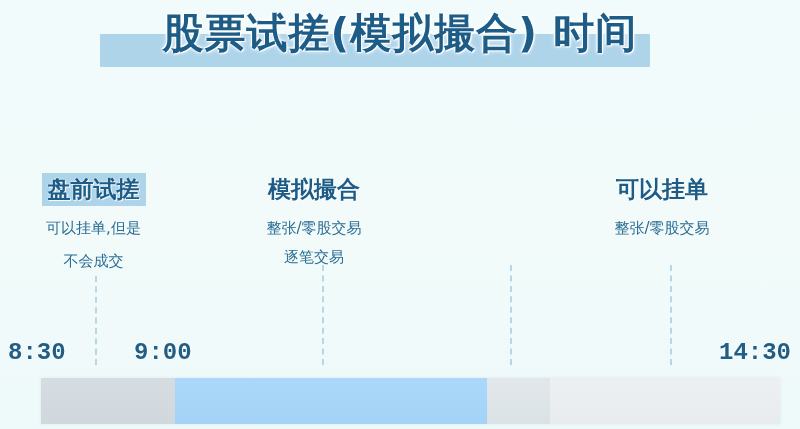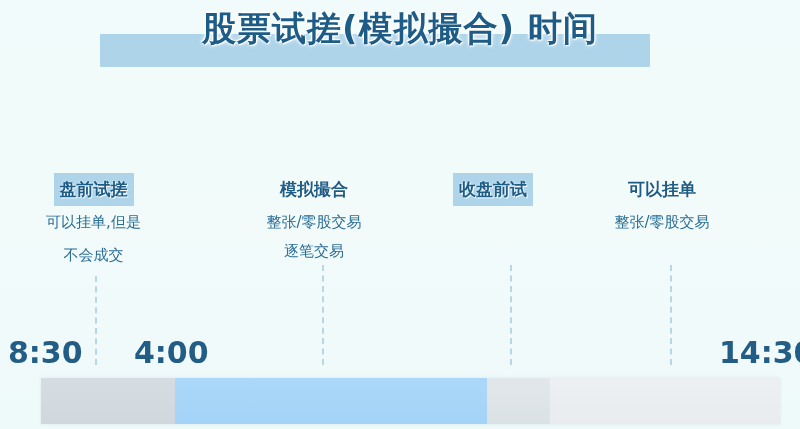--- a/index.html
+++ b/index.html
@@ -39,80 +39,81 @@
     height: 33px;
     background: #aed4ea;
     border-radius: 1px;
   }
   .title-text {
     position: absolute;
     left: 0;
     top: 6px;
     width: 800px;
     text-align: center;
-    font-size: 34px;
+    font-size: 41px;
     font-weight: bold;
     letter-spacing: 1px;
     color: #1d5c86;
     text-shadow: 0 0 3px #ffffff, 0 0 5px #ffffff, 1px 1px 0 #ffffff, -1px -1px 0 #ffffff;
     white-space: nowrap;
   }
 
   
   .phase {
     position: absolute;
     text-align: center;
   }
   .phase-head {
     position: relative;
     display: inline-block;
-    font-size: 17px;
+    font-size: 23px;
     font-weight: bold;
     line-height: 31px;
     color: #1d5c86;
     white-space: nowrap;
     padding: 1px 6px;
   }
   .phase-head.hl {
     background: #aed4ea;
   }
   .phase-head .txt {
     position: relative;
     text-shadow: 0 0 2px #ffffff, 1px 1px 0 rgba(255,255,255,0.85);
   }
   .phase-sub {
     font-size: 15px;
     line-height: 21px;
     font-weight: normal;
     color: #2a6d95;
-    margin-top: 6px;
+    margin-top: 12px;
     white-space: nowrap;
   }
 
   #phase-pre      { left: 16px;  top: 173px; width: 155px; }
   #phase-normal   { left: 214px; top: 173px; width: 200px; }
   #phase-close    { left: 422px; top: 173px; width: 142px; }
   #phase-after    { left: 562px; top: 173px; width: 200px; }
 
   
   .divider {
     position: absolute;
     width: 0;
     border-left: 2px dashed #b9d6e4;
   }
 
   
   .tick {
     position: absolute;
-    font-size: 30px;
+    font-size: 24px;
     font-weight: bold;
     color: #225d85;
     line-height: 38px;
     white-space: nowrap;
     text-shadow: 0 0 2px #ffffff;
+    font-family: Liberation Mono, monospace;
   }
 
   
   #timeline {
     position: absolute;
     left: 41px;
     top: 378px;
     width: 739px;
     height: 46px;
     display: flex;
@@ -141,39 +142,36 @@
 
   <div class="phase" id="phase-normal">
     <div class="phase-head">
       <span class="txt">模拟撮合</span>
     </div>
     <div class="phase-sub">整张/零股交易</div>
     <div class="phase-sub" style="margin-top:8px">逐笔交易</div>
   </div>
 
   <div class="phase" id="phase-close">
-    <div class="phase-head hl">
-      <span class="txt">收盘前试</span>
-    </div>
   </div>
 
   <div class="phase" id="phase-after">
     <div class="phase-head">
       <span class="txt">可以挂单</span>
     </div>
     <div class="phase-sub">整张/零股交易</div>
   </div>
 
   <div class="divider" style="left:95px;  top:276px; height:89px;"></div>
   <div class="divider" style="left:322px; top:265px; height:100px;"></div>
   <div class="divider" style="left:510px; top:265px; height:100px;"></div>
   <div class="divider" style="left:670px; top:265px; height:100px;"></div>
 
   <div class="tick" style="left:8px;   top:334px;">8:30</div>
-  <div class="tick" style="left:134px; top:334px;">4:00</div>
+  <div class="tick" style="left:134px; top:334px;">9:00</div>
   <div class="tick" style="left:719px; top:334px;">14:30</div>
 
   <div id="timeline">
     <div class="seg" style="flex:134; background:linear-gradient(180deg,#d6dde2,#d0d8dd);"></div>
     <div class="seg" style="flex:312; background:linear-gradient(180deg,#abd8fa,#a3d3f7);"></div>
     <div class="seg" style="flex:63;  background:linear-gradient(180deg,#e1e7ea,#dbe2e6);"></div>
     <div class="seg" style="flex:230; background:linear-gradient(180deg,#edf0f2,#e8ecee);"></div>
   </div>
 
 </div>

